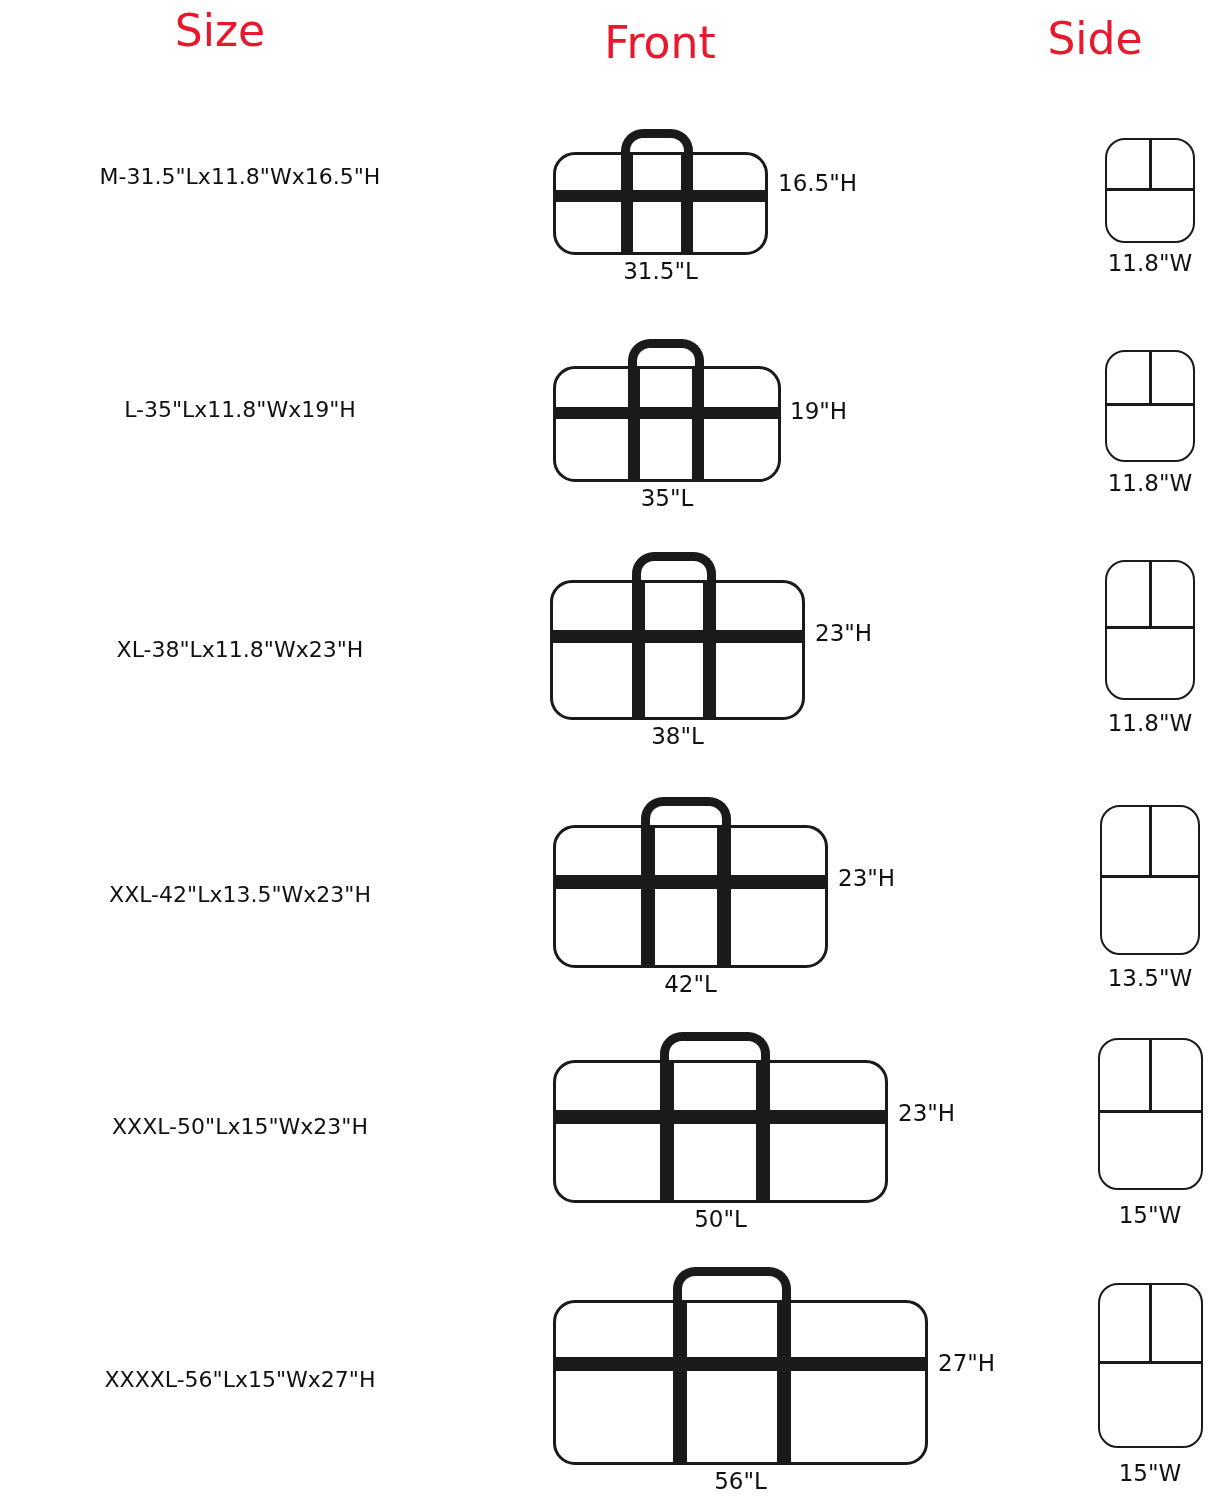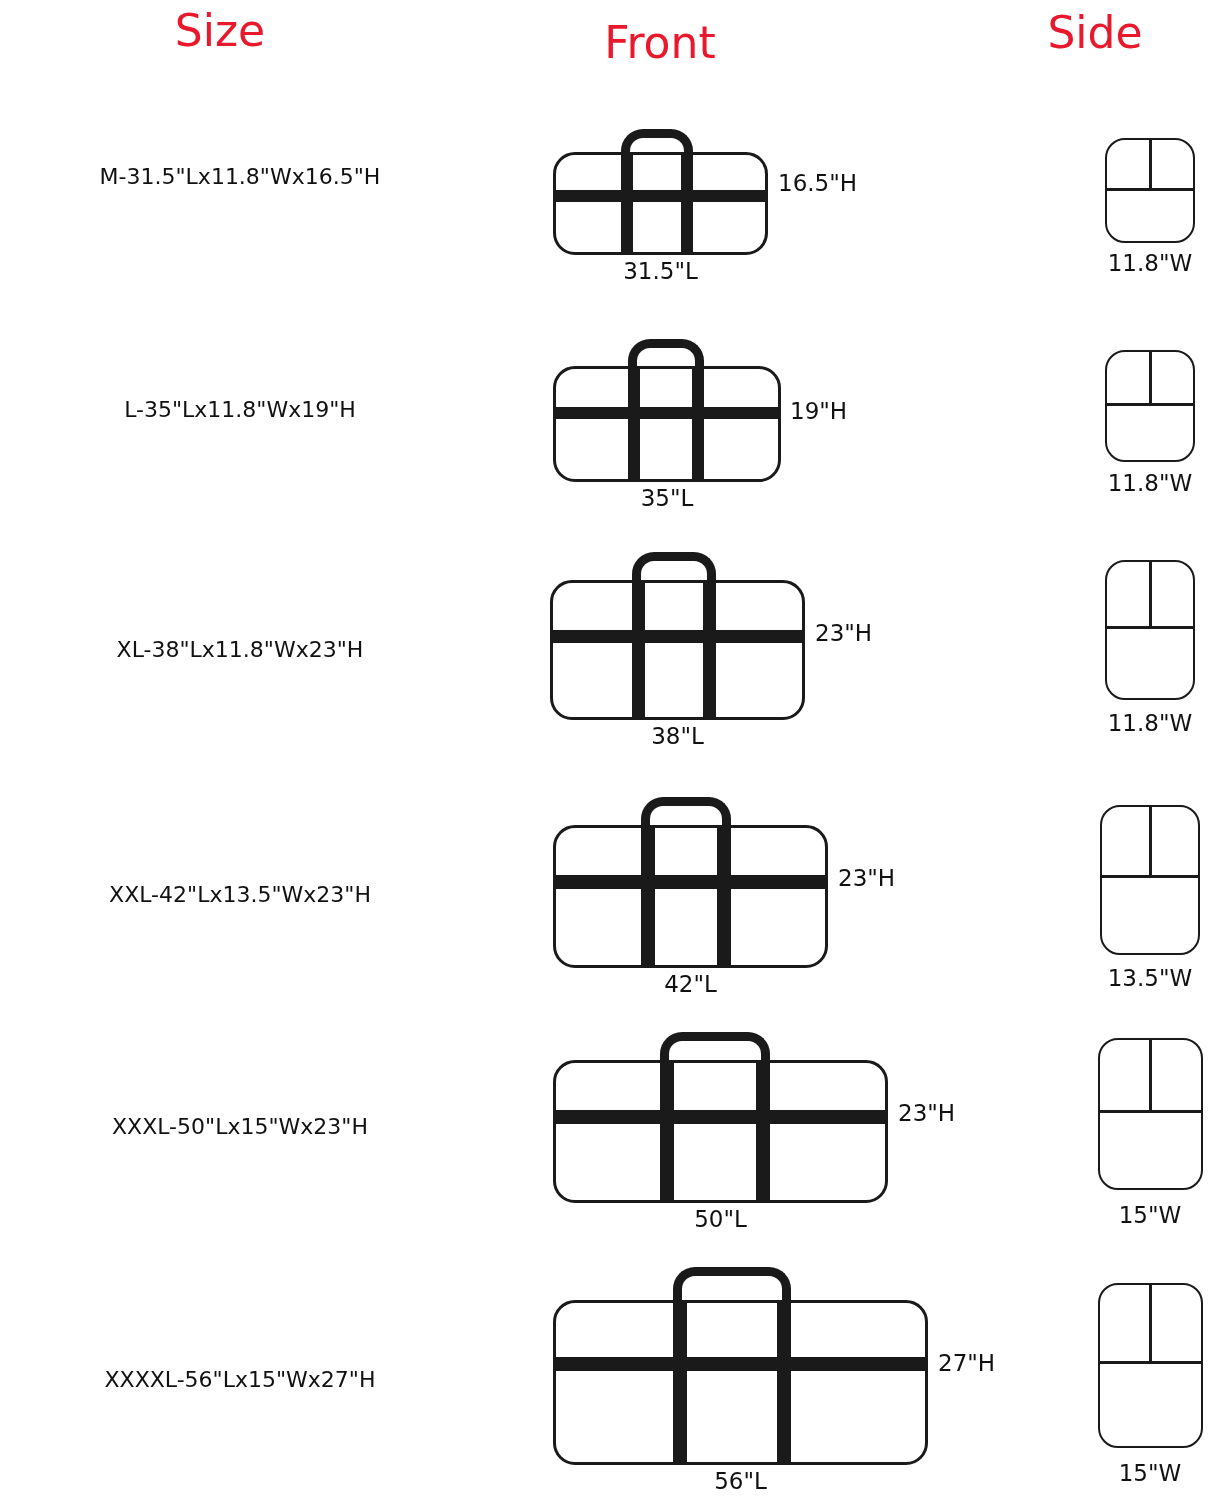--- a/index.html
+++ b/index.html
@@ -32,21 +32,21 @@
   .header-cell {
     position: absolute;
     color: #e8192c;
     font-size: 44px;
     font-weight: 400;
     text-align: center;
     line-height: 62px;
   }
   .hdr-size  { left: 40px;  top: 0; width: 360px; }
   .hdr-front { left: 470px; top: 12px; width: 380px; }
-  .hdr-side  { left: 990px; top: 2px; width: 210px; text-align: center; }
+  .hdr-side  { left: 990px; top: 8px; width: 210px; text-align: center; }
 
   
   .row {
     position: absolute;
     left: 0;
     width: 1208px;
   }
   .label-col {
     position: absolute;
     left: 20px;

